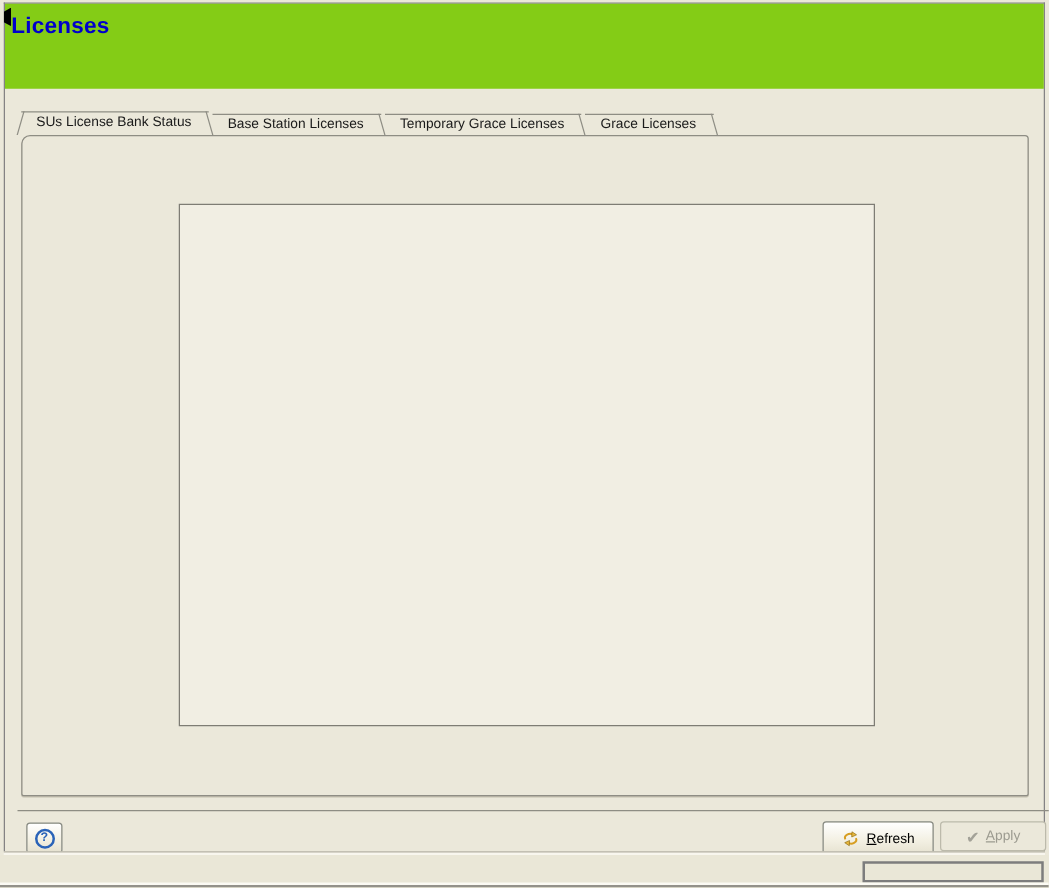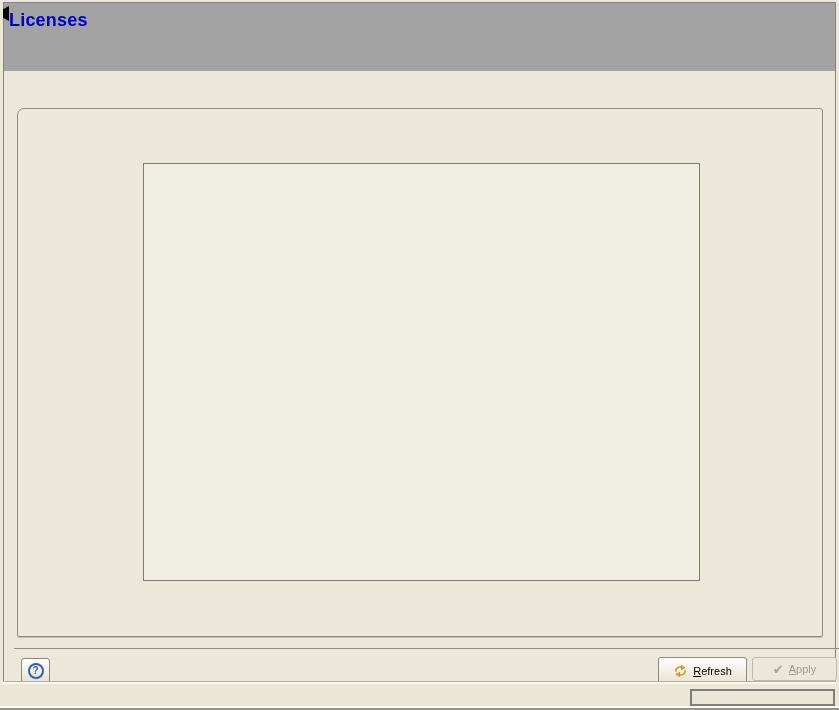--- a/index.html
+++ b/index.html
@@ -13,21 +13,21 @@
   }
 
   
   .frame {
     position:absolute; left:3px; top:2px; width:833px; height:679px;
     border:1px solid #848284; border-bottom:none;
     background:#ebe8da;
   }
   .view-header {
     position:absolute; left:0; top:0; right:0; height:68px;
-    background:#a3a3a3;
+    background:#84cc16;
   }
   .page-title {
     position:absolute; left:5px; top:7px;
     font-size:18px; font-weight:bold; color:#0000cc;
     letter-spacing:0.2px;
   }
   .sash-mark {
     position:absolute; left:-1px; top:3px; width:6px; height:15px;
     background:#000;
     clip-path:polygon(100% 0, 100% 100%, 0 78%, 0 22%);
@@ -144,20 +144,35 @@
     <div class="sash-mark"></div>
     <div class="page-title">Licenses</div>
   </div>
 
   <div class="tab-panel">
     <div class="ltable">
       <div class="tbody"></div>
     </div>
   </div>
 
+  <div class="tabbar">
+    <div class="tab active">
+      <i class="slant-left"></i>
+      <span>SUs License Bank Status</span>
+    </div>
+    <div class="tab">
+      <span>Base Station Licenses</span>
+    </div>
+    <div class="tab">
+      <span>Temporary Grace Licenses</span>
+    </div>
+    <div class="tab">
+      <span>Grace Licenses</span>
+    </div>
+  </div>
 
   <div class="footer-sep"></div>
 
   <button class="btn btn-help">
     <span class="help-ring">?</span>
   </button>
 
   <button class="btn btn-refresh">
     <span class="refresh-icon">
       <svg viewBox="0 0 16 16" width="15" height="14">

